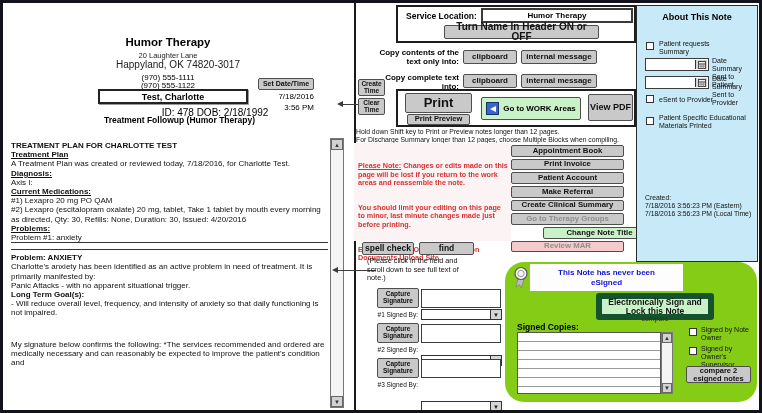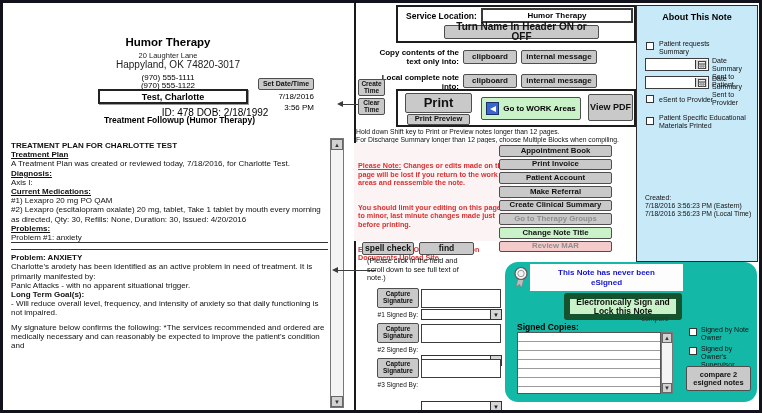--- a/index.html
+++ b/index.html
@@ -13,21 +13,21 @@
   .bold { font-weight:bold; }
   .ctr { text-align:center; }
   .rt { text-align:right; }
 
   
   .btn {
     background:#c9c9c9; border:1.5px solid #4e4e4e; border-radius:2px;
     font-weight:bold; color:#111; display:flex; align-items:center; justify-content:center;
     text-align:center; line-height:1.05; cursor:default;
   }
-  .btn-green { background:#c9f2c9; }
+  .btn-green { background:#c9f2c9;margin-left:32px; }
   .btn-pink  { background:#f5caca; }
   .txt-dim   { color:#8f8f8f; }
   .field { background:#ffffff; border:1.5px solid #3c3c3c; }
   .cb { width:8px; height:8px; background:#fff; border:1px solid #333; display:inline-block; }
   .sb-track { background:#f4f4f4; border:1px solid #777; }
   .sb-btn {
     position:absolute; left:0; width:100%; height:11px; background:#d2d2d2;
     border:1px solid #666; font-size:6px; color:#333; display:flex; align-items:center; justify-content:center;
   }
   .dd { position:relative; background:#fff; border:1px solid #333; }
@@ -82,44 +82,44 @@
               display:flex; align-items:center; justify-content:center; gap:4px;
               background:#c9f2c9; border:1.5px solid #4e4e4e; font-weight:bold; }
   .work-ico { width:13px; height:13px; background:#3a67cf; border:1px solid #1c2f66; display:flex; align-items:center; justify-content:center; }
   .work-ico i { display:block; width:0; height:0; border-top:3.5px solid transparent; border-bottom:3.5px solid transparent; border-right:6px solid #fff; }
   .viewpdf { left:585px; top:91px; width:45px; height:27px; font-size:9px; }
   .hold1 { left:353px; top:125px; width:282px; font-size:6.8px; color:#111; }
   .hold2 { left:353px; top:133px; width:282px; font-size:6.8px; color:#111; }
   .red-block { left:351px; top:140px; width:157px; height:98px; background:#fcf4f4; padding:3px 3px 0 4px;
                color:#d93030; font-weight:bold; font-size:7.2px; line-height:8.6px; }
   .red-block p { margin:16px 0 8px 0; }
-  .actions { left:496px; top:142px; width:113px; }
+  .actions { left:508px; top:142px; width:113px; }
   .actions .btn { width:113px; height:11.5px; font-size:7.8px; margin-bottom:2.2px; }
   .spell { left:359px; top:239px; width:52px; height:13px; font-size:8.5px; }
   .find  { left:416px; top:239px; width:55px; height:13px; font-size:8.5px; }
   .hint { left:364px; top:254px; width:96px; font-size:7.3px; line-height:8.6px; color:#111; }
   .sig-cap { width:42px; height:20px; font-size:6.5px; }
   .sig-field { width:80px; height:19px; }
   .sig-lab { width:58px; font-size:6.5px; color:#111; }
   .sig-dd { width:81px; height:11px; font-size:7px; }
 
   
-  .esign { left:502px; top:259px; width:252px; height:140px; background:#14b8a6; border-radius:13px; }
+  .esign { left:502px; top:259px; width:252px; height:140px; background:#84cc16; border-radius:19px; }
   .es-status { left:25px; top:2px; width:153px; height:27px; background:#fdfdfd;
                color:#1414d2; font-weight:bold; font-size:8px; line-height:10px;
                display:flex; flex-direction:column; align-items:center; justify-content:center; }
   .es-sign { left:59px; top:31px; width:118px; height:27px; border:6px solid #14532d; border-radius:3px;
              font-size:8.5px; }
   .es-copies-lab { left:12px; top:60px; font-size:8.5px; }
   .es-list { left:12px; top:70px; width:144px; height:62px; background:#fff; border:1px solid #555;
              background-image:repeating-linear-gradient(to bottom, transparent 0px, transparent 8px, #9a9a9a 8px, #9a9a9a 9px); }
   .es-sb { left:156px; top:70px; width:12px; height:62px; }
   .es-compare { left:132px; top:53px; width:36px; font-size:7px; color:#333; }
   .es-cb-lab { width:58px; font-size:7px; line-height:8px; color:#111; }
-  .es-cmp-btn { left:181px; top:104px; width:65px; height:25px; font-size:7.5px; }
+  .es-cmp-btn { left:181px; top:104px; width:65px; height:17px; font-size:7.5px; }
 
   
   .about { left:633px; top:2px; width:122px; height:257px; background:#c8e9f8; border:1px solid #2a2a2a; }
   .ab-title { left:0; top:6px; width:120px; font-size:9px; }
   .ab-lab { font-size:7px; line-height:8px; color:#111; }
   .cal-btn { position:absolute; right:1px; top:1px; bottom:1px; width:12px; background:#d6d6d6; border-left:1px solid #333;
              display:flex; align-items:center; justify-content:center; }
   .created { font-size:6.8px; line-height:8.2px; color:#111; }
 </style>
 </head>
@@ -151,21 +151,21 @@
       <p>#2) Lexapro (escitalopram oxalate) 20 mg, tablet, Take 1 tablet by mouth every morning as directed, Qty: 30, Refills: None, Duration: 30, Issued: 4/20/2016</p>
       <p class="bold ul mt3">Problems:</p>
       <p>Problem #1: anxiety</p>
       <hr class="doc-hr mt2">
       <hr class="doc-hr" style="margin-top:6px;">
       <p class="bold" style="margin-top:3px;">Problem: ANXIETY</p>
       <p class="mt">Charlotte's anxiety has been identified as an active problem in need of treatment.  It is primarily manifested by:</p>
       <p>Panic Attacks - with no apparent situational trigger.</p>
       <p class="bold mt">Long Term Goal(s):</p>
       <p>   - Will reduce overall level, frequency, and intensity of anxiety so that daily functioning is not impaired.</p>
-      <p style="margin-top:5px;">   My signature below confirms the following:   *The services recommended and ordered are medically necessary and can reasonably be expected to improve the patient's condition and</p>
+      <p style="margin-top:22px;">   My signature below confirms the following:   *The services recommended and ordered are medically necessary and can reasonably be expected to improve the patient's condition and</p>
     </div>
 
     <div class="abs sb-track doc-sb">
       <div class="sb-btn" style="top:0;">▲</div>
       <div class="sb-btn" style="bottom:0; top:auto;">▼</div>
     </div>
   </div>
 
   <div class="arrow-head" style="left:334px; top:98px;"></div>
   <div class="arrow-line" style="left:340px; top:101px; width:23px;"></div>
@@ -173,21 +173,21 @@
   <div class="arrow-line" style="left:335px; top:267px; width:38px;"></div>
 
   <div class="abs svc-box"></div>
   <div class="abs svc-label bold">Service Location:</div>
   <div class="abs svc-field">Humor Therapy</div>
   <div class="abs btn turn-btn">Turn Name In Header ON or OFF</div>
 
   <div class="abs copy-lab1 bold rt">Copy contents of the text only into:</div>
   <div class="abs btn cp1a">clipboard</div>
   <div class="abs btn cp1b">internal message</div>
-  <div class="abs copy-lab2 bold rt">Local complete note into:</div>
+  <div class="abs copy-lab2 bold rt">Copy complete text into:</div>
   <div class="abs btn cp2a">clipboard</div>
   <div class="abs btn cp2b">internal message</div>
 
   <div class="abs btn t-create">Create Time</div>
   <div class="abs btn t-clear">Clear Time</div>
 
   <div class="abs print-box"></div>
   <div class="abs btn print-btn">Print</div>
   <div class="abs btn print-prev">Print Preview</div>
   <div class="abs work-btn">

